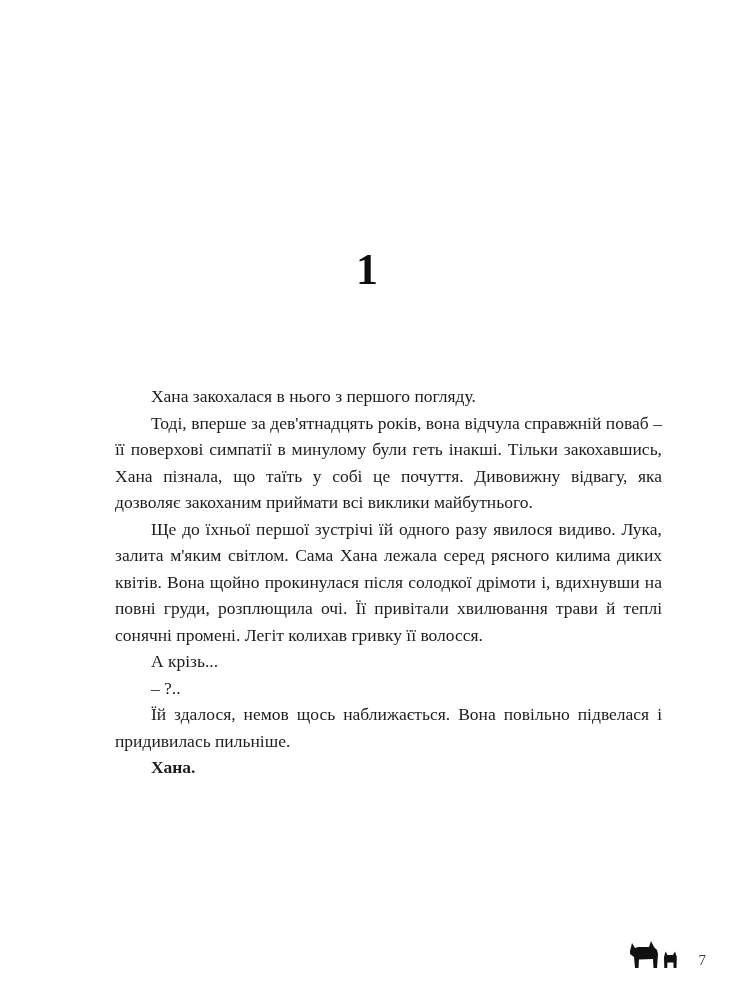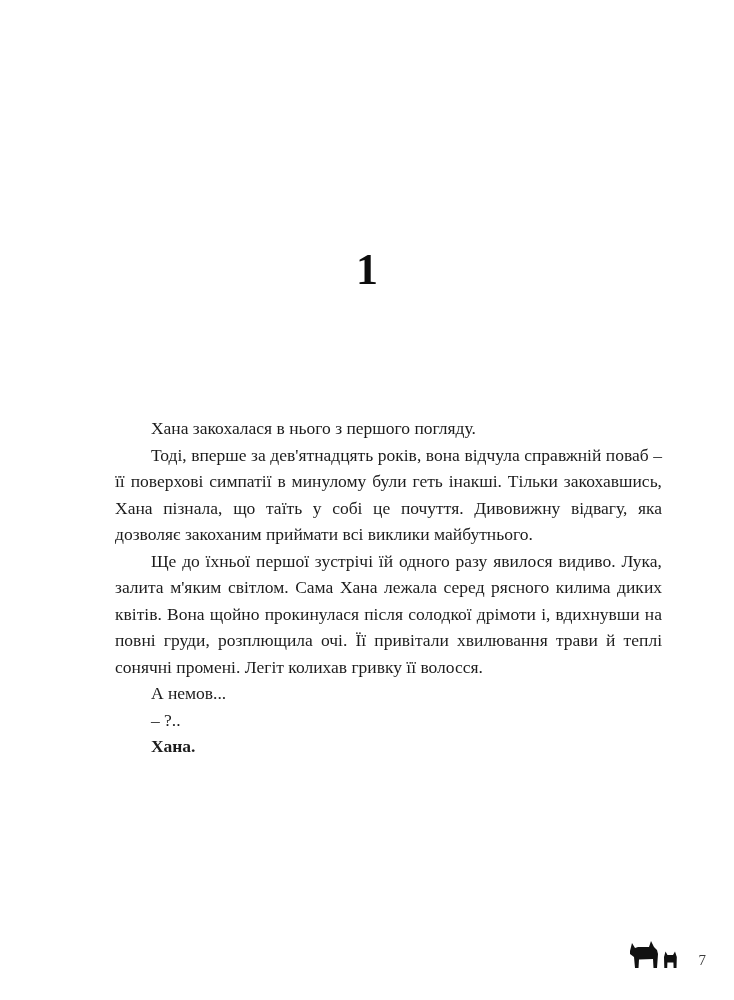--- a/index.html
+++ b/index.html
@@ -28,21 +28,20 @@
     font-weight: 700;
     line-height: 1;
     color: #0d0d0d;
     letter-spacing: 0;
   }
   .text-block {
     position: absolute;
     top: 383px;
     left: 115px;
     width: 547px;
-    margin-top: 32px;
   }
   .para {
     margin: 0;
     text-indent: 2.05em;
     text-align: justify;
     font-size: 17.5px;
     line-height: 26.5px;
     color: #1c1c1c;
   }
   .para.bold {
@@ -70,22 +69,23 @@
 <body>
 
 <div class="page">
 
   <h1 class="chapter-number">1</h1>
 
   <div class="text-block">
       <p class="para">Хана закохалася в нього з першого погляду.</p>
       <p class="para">Тоді, вперше за дев'ятнадцять років, вона відчула справжній поваб – її поверхові симпатії в минулому були геть інакші. Тільки закохавшись, Хана пізнала, що таїть у собі це почуття. Дивовижну відвагу, яка дозволяє закоханим приймати всі виклики майбутнього.</p>
       <p class="para">Ще до їхньої першої зустрічі їй одного разу явилося видиво. Лука, залита м'яким світлом. Сама Хана лежала серед рясного килима диких квітів. Вона щойно прокинулася після солодкої дрімоти і, вдихнувши на повні груди, розплющила очі. Її привітали хвилювання трави й теплі сонячні промені. Легіт колихав гривку її волосся.</p>
-      <p class="para">А немов...</p>
+      <p class="para">А крізь...</p>
       <p class="para">– ?..</p>
+      <p class="para">Їй здалося, немов щось наближається. Вона повільно підвелася і придивилась пильніше.</p>
       <p class="para bold">Хана.</p>
     </div>
 
   <div class="footer">
     <span class="silhouette">
       <svg width="54" height="32" viewBox="0 0 54 32" xmlns="http://www.w3.org/2000/svg" aria-hidden="true">
         <g fill="#111111">
 
           <path d="M3 13 L5 5 L8 10 L11 9 L22 9 L24 3 L27 9 L30 12 L31 16 L30 30 L26.5 30 L26 21 L12 21.5 L11.5 30 L8 30 L7 19 L3 16 Z"></path>
 

